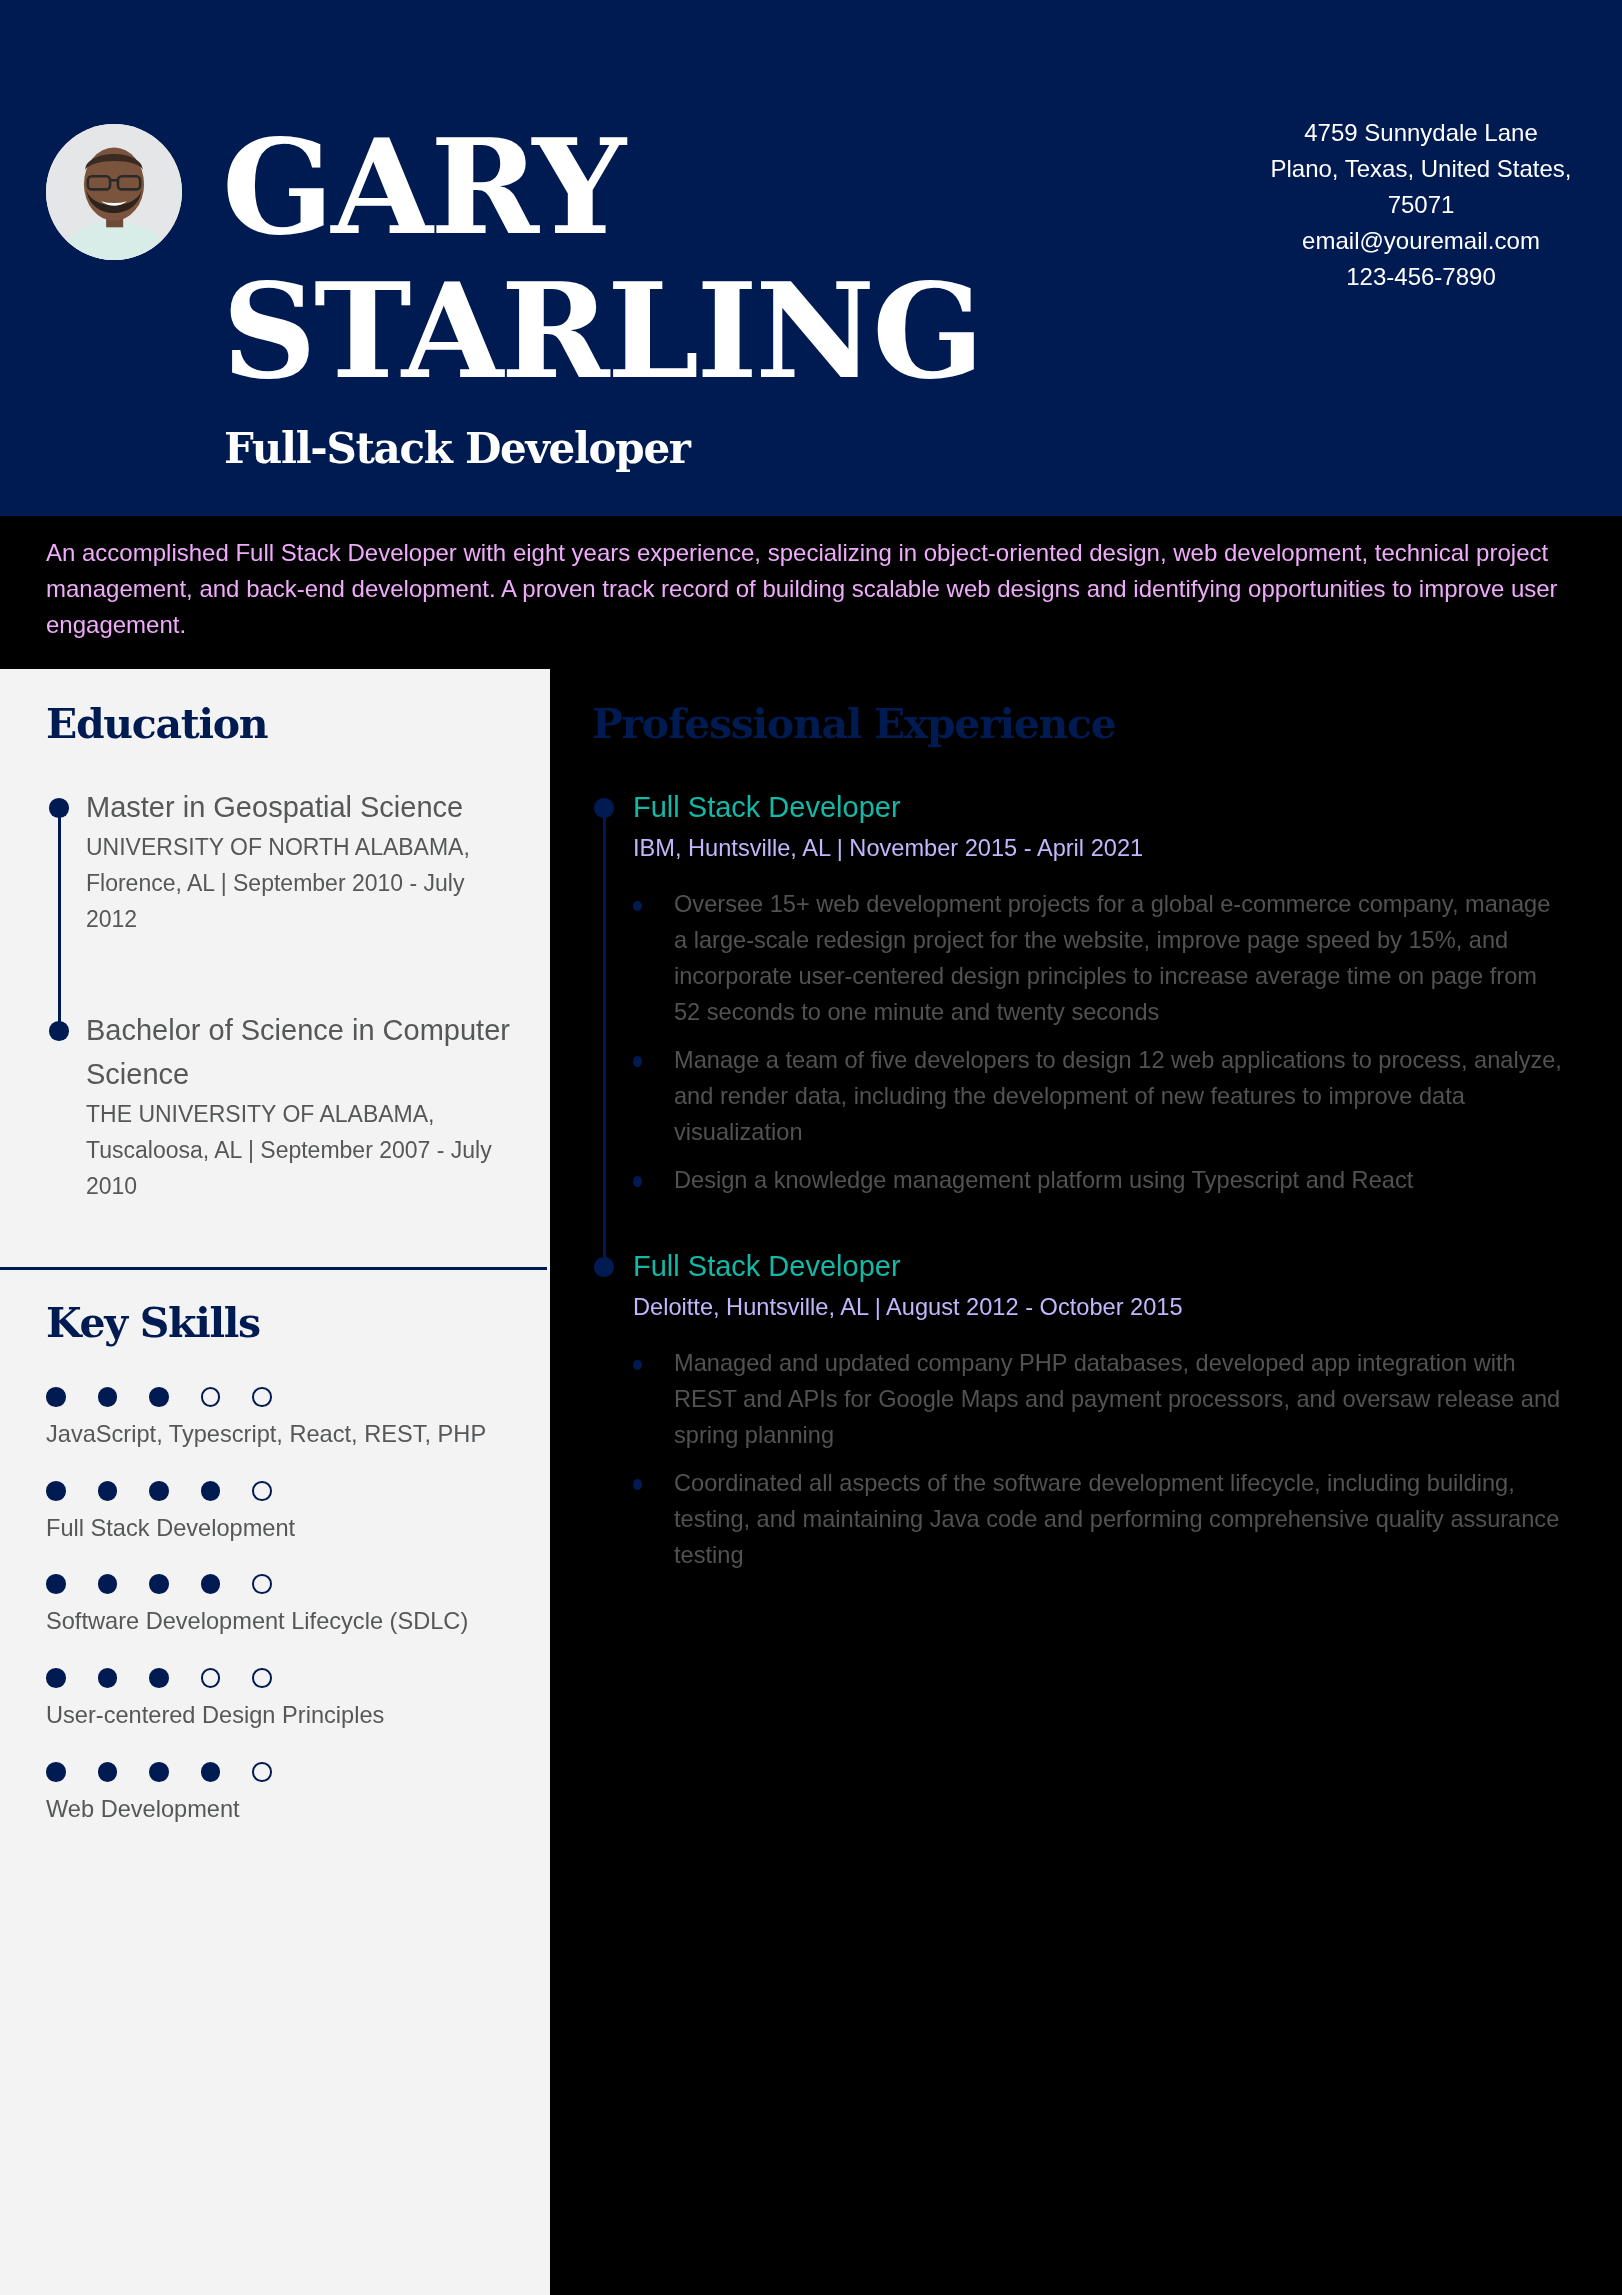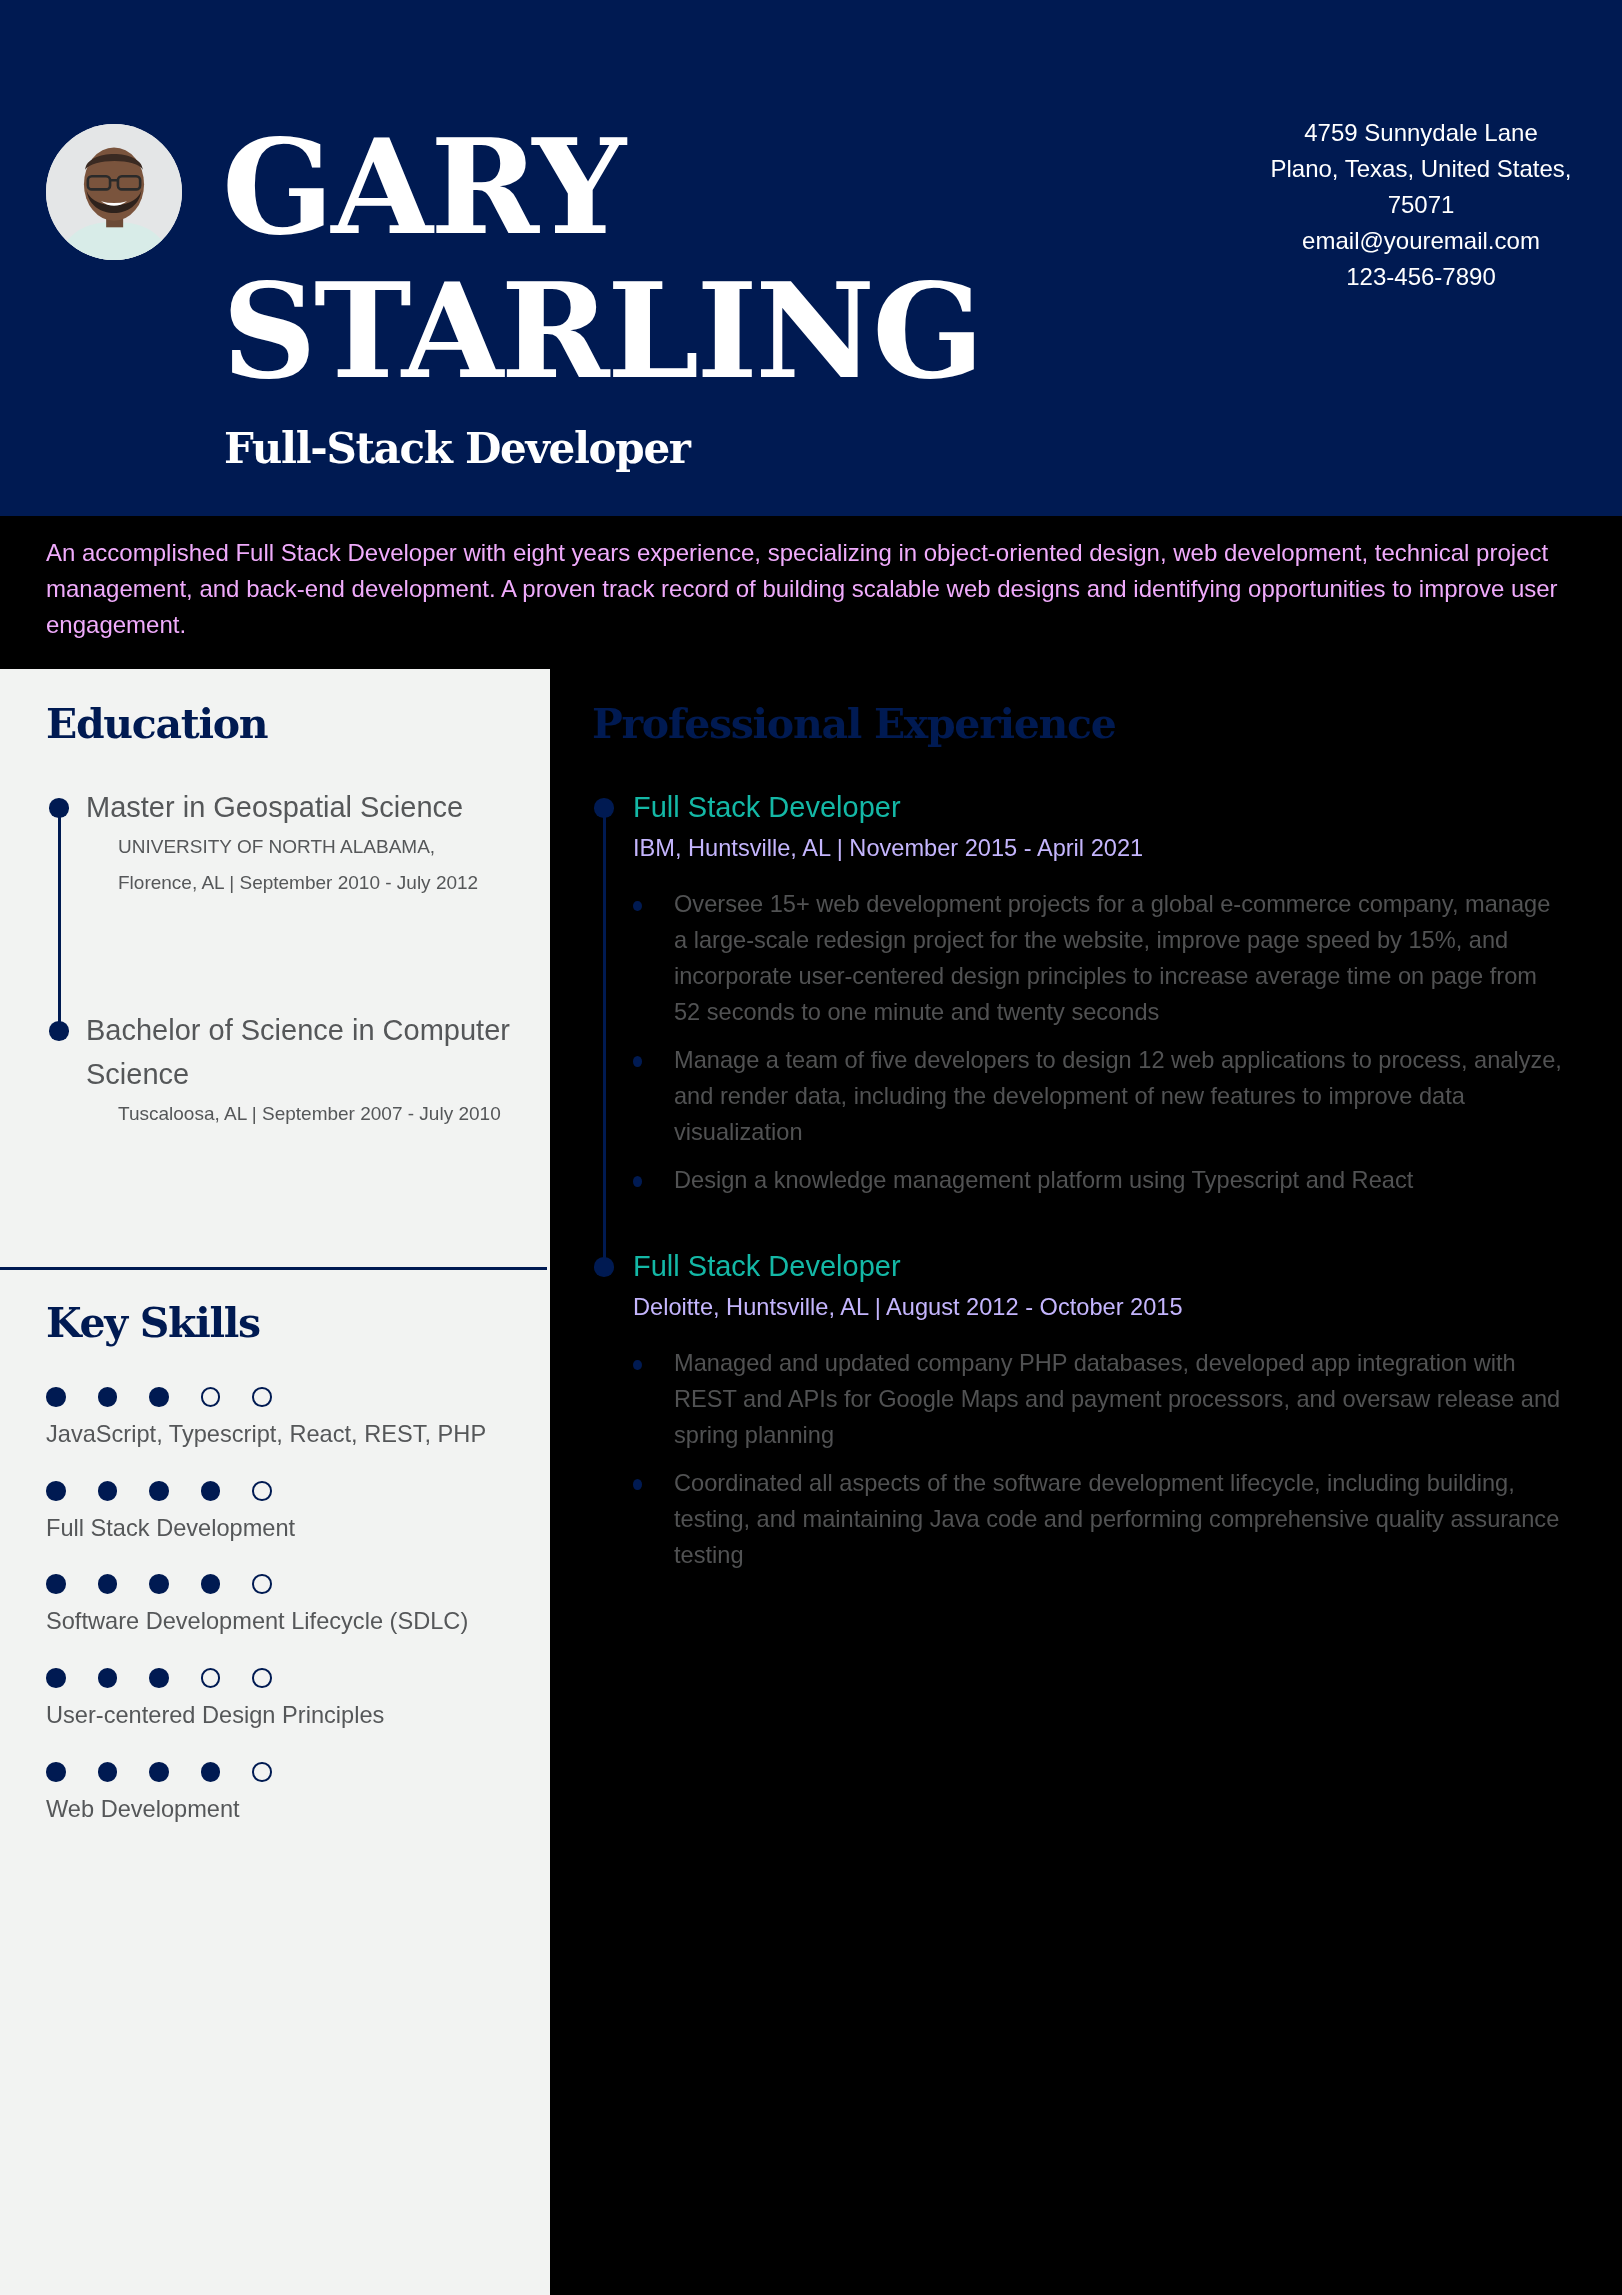--- a/index.html
+++ b/index.html
@@ -61,21 +61,21 @@
     }
     .timeline-dot {
       position: absolute; width: 19.6px; height: 19.6px; border-radius: 50%;
       background: #001a52;
     }
     .edu-item { position: absolute; left: 86px; width: 425px; color: #555759; }
     .edu-degree {
       font-family: "Liberation Sans", sans-serif; font-size: 29px; line-height: 44px;
     }
     .edu-school {
-      font-family: "Liberation Sans", sans-serif; font-size: 19px; line-height: 36px; margin-left: 32px;
+      font-family: "Liberation Sans", sans-serif; font-size: 23px; line-height: 36px;
     }
     .skill { position: absolute; left: 46px; width: 471px; }
     .skill-dots { display: flex; gap: 0; height: 23.6px; align-items: center; }
     .sdot {
       width: 19.6px; height: 19.6px; border-radius: 50%; box-sizing: border-box;
       margin-right: 32px; background: #001a52; border: 2px solid #001a52;
     }
     .sdot.empty { background: transparent; }
     .skill-label {
       font-family: "Liberation Sans", sans-serif; font-size: 23.6px; line-height: 37px;
@@ -147,20 +147,21 @@
 <div class="timeline-dot" style="left:49px; top:1021px;"></div>
 
 <div class="edu-item" style="top:785px;">
   <div class="edu-degree">Master in Geospatial Science</div>
   <div class="edu-school">UNIVERSITY OF NORTH ALABAMA,</div>
   <div class="edu-school">Florence, AL | September 2010 - July 2012</div>
 </div>
 
 <div class="edu-item" style="top:1008px;">
   <div class="edu-degree">Bachelor of Science in Computer Science</div>
+  <div class="edu-school">THE UNIVERSITY OF ALABAMA,</div>
   <div class="edu-school">Tuscaloosa, AL | September 2007 - July 2010</div>
 </div>
 
 <div class="divider"></div>
 
 <h2 class="section-title" style="left:46px; top:1297px;">Key Skills</h2>
 
 <div class="skill" style="top:1385px;">
   <div class="skill-dots">
     <span class="sdot"></span>

